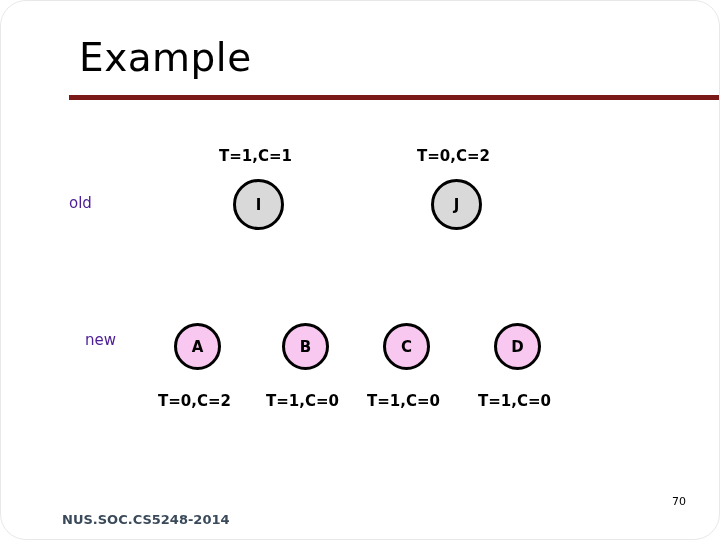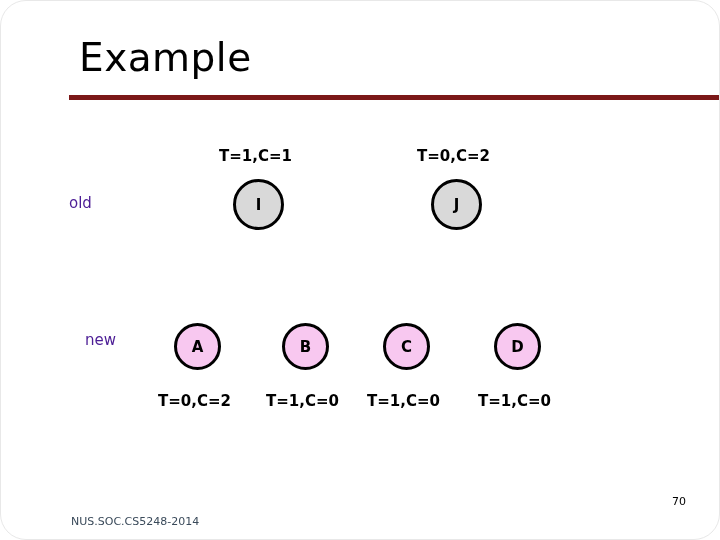--- a/index.html
+++ b/index.html
@@ -89,27 +89,28 @@
   #page-number {
     position: absolute;
     right: 33px;
     bottom: 31px;
     font-size: 11px;
     color: #000000;
     font-family: "DejaVu Sans", sans-serif;
   }
   #footer {
     position: absolute;
-    left: 70px;
+    left: 61px;
     bottom: 9px;
-    font-size: 11px;
+    font-size: 13px;
     line-height: 1.45;
     color: #3a4a5a;
     font-family: "DejaVu Sans", sans-serif;
     white-space: nowrap;
+    font-weight: bold;
   }
 </style>
 </head>
 <body>
 
 <div id="slide">
 
   <div id="title">Example</div>
   <div id="title-rule"></div>
 

